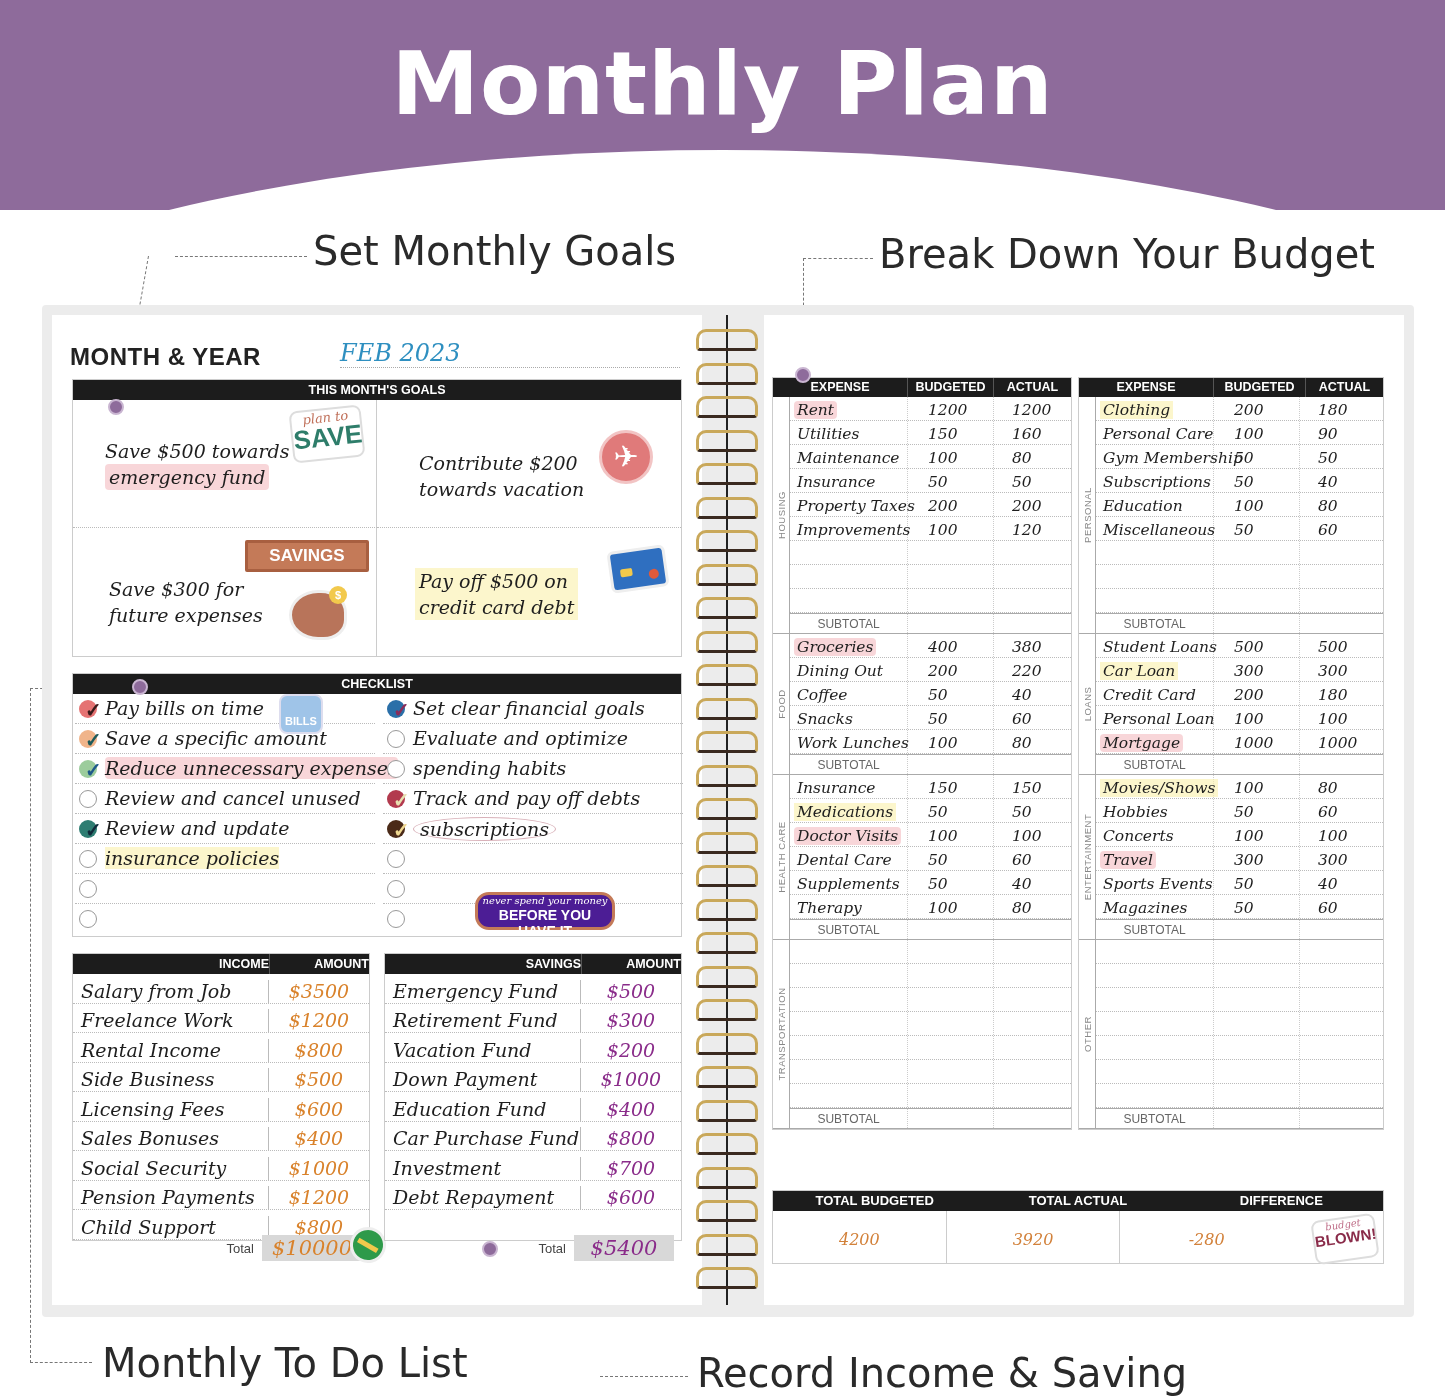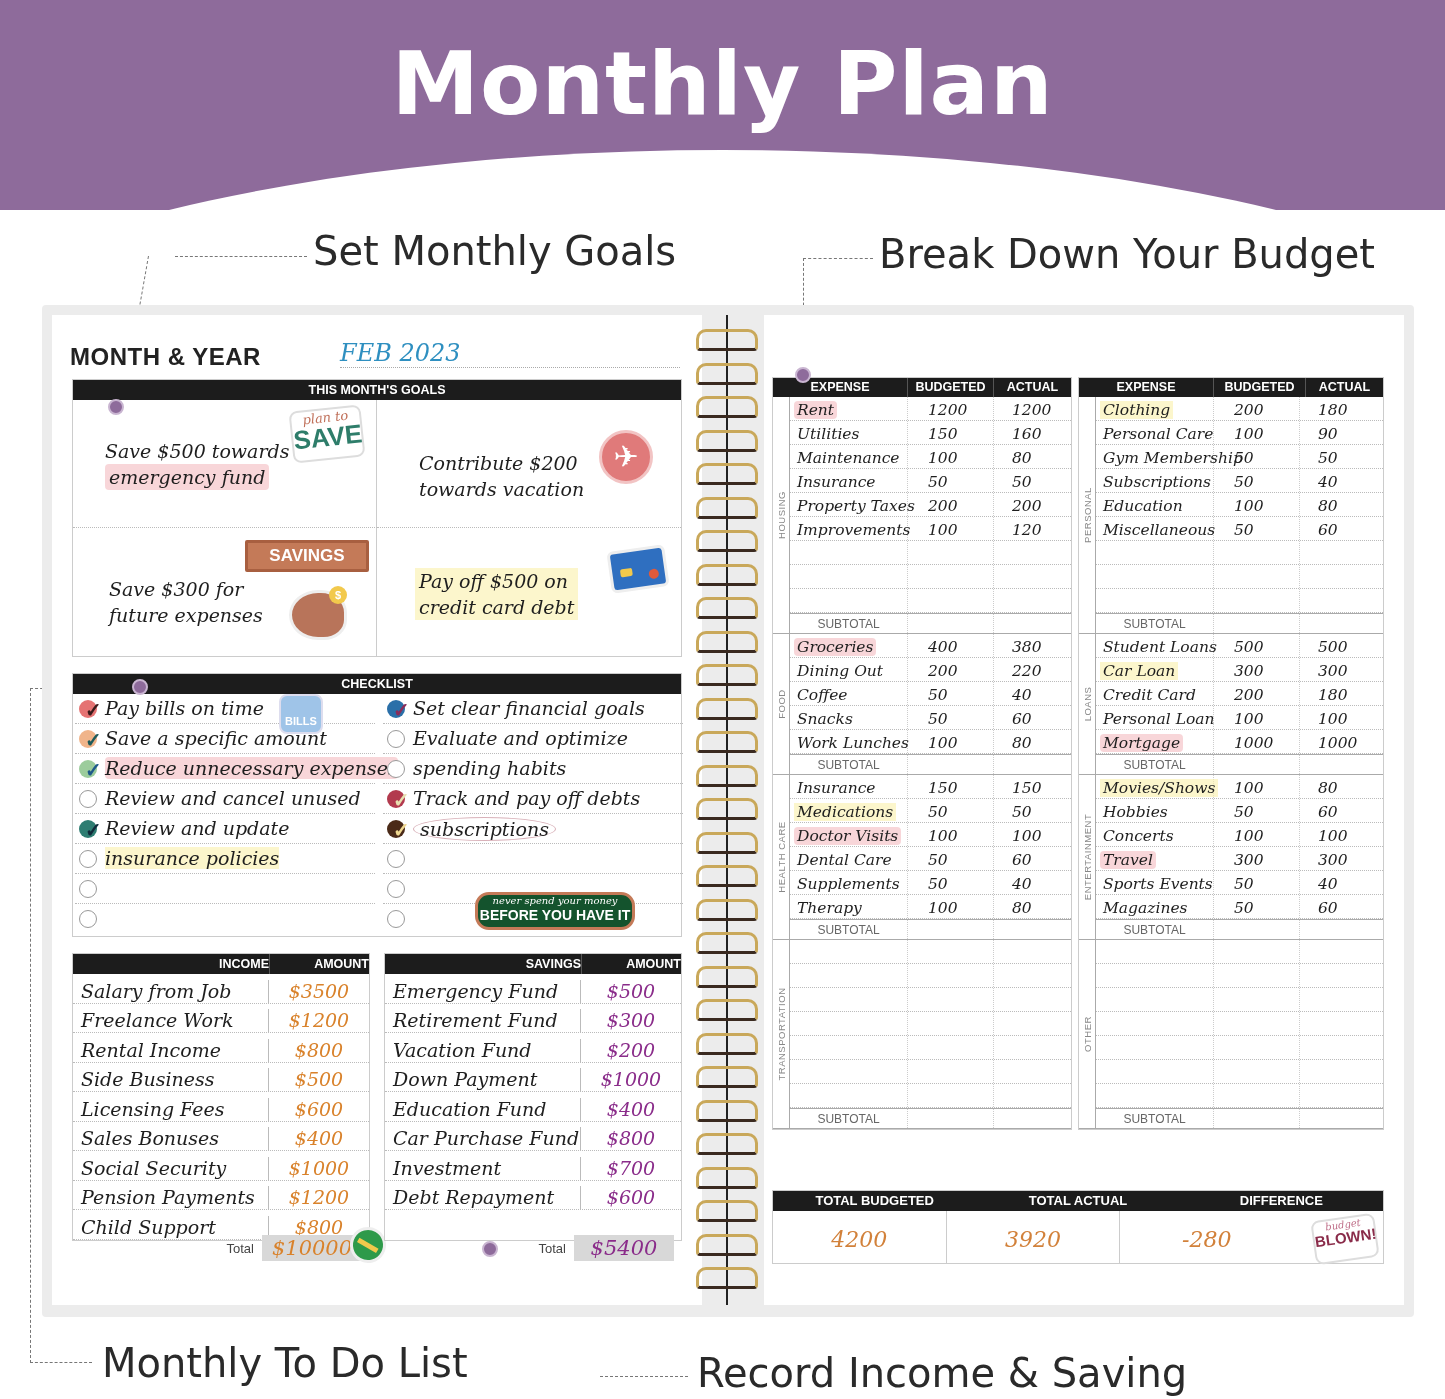--- a/index.html
+++ b/index.html
@@ -56,21 +56,21 @@
   .brow span{font-size:15.5px;white-space:nowrap;padding-bottom:1px}
   .brow .e{width:118px;padding-left:4px;border-right:1px dotted #ccc;height:100%;display:flex;align-items:flex-end}
   .brow .b{width:86px;padding-left:20px;border-right:1px dotted #ccc;height:100%;display:flex;align-items:flex-end}
   .brow .a{width:75px;padding-left:18px;height:100%;display:flex;align-items:flex-end}
   .subrow{display:flex;height:20px;margin-left:17px;border-top:1px solid #aaa}
   .subrow span{font-size:12px;color:#666;line-height:20px}
   .summary{position:absolute;left:8px;top:875px;width:612px;border:1px solid #ccc}
   .summary .sh{display:flex;background:#1c1c1c;color:#fff;font-size:13px;font-weight:bold;height:20px;line-height:20px}
   .summary .sh span,.summary .sv span{flex:1;text-align:center}
   .summary .sv{display:flex;height:52px}
-  .summary .sv span{font-size:22px;color:#d2813a;line-height:58px;border-right:1px solid #ccc}
+  .summary .sv span{font-size:16px;color:#d2813a;line-height:58px;border-right:1px solid #ccc}
 </style>
 </head>
 <body>
 
 <div class="banner">
   <div class="banner-title">Monthly Plan</div>
 </div>
 
 <div class="callout" style="left:313px;top:228px">Set Monthly Goals</div>
 <div class="dash" style="left:175px;top:256px;width:132px;border-top-width:1px"></div>
@@ -213,21 +213,21 @@
             <span class="ck-text hand"></span>
           </div>
         <div class="ck-row">
             <div class="ck-circle"></div>
             <span class="ck-text hand"></span>
           </div>
         <div class="ck-row" style="border-bottom:none">
             <div class="ck-circle"></div>
             <span class="ck-text hand"></span>
           </div>
-        <div class="sticker" style="left:92px;top:198px;width:160px;height:38px;background:#14532d;color:#fff;border:3px solid #c47a58;border-radius:14px">
+        <div class="sticker" style="left:92px;top:198px;width:140px;height:38px;background:#4c1d95;color:#fff;border:3px solid #c47a58;border-radius:14px">
           <div style="font-family:'DejaVu Serif',serif;font-style:italic;font-weight:normal;font-size:10px;line-height:12px">never spend your money</div>
           <div style="font-size:14px;line-height:16px">BEFORE YOU HAVE IT</div>
         </div>
       </div>
     </div>
 
     <div class="ledger" style="left:20px;width:298px;height:288px">
       <div class="head">
           <span style="width:196px">INCOME</span>
           <span style="width:100px;border-left:1px solid #555">AMOUNT</span>

